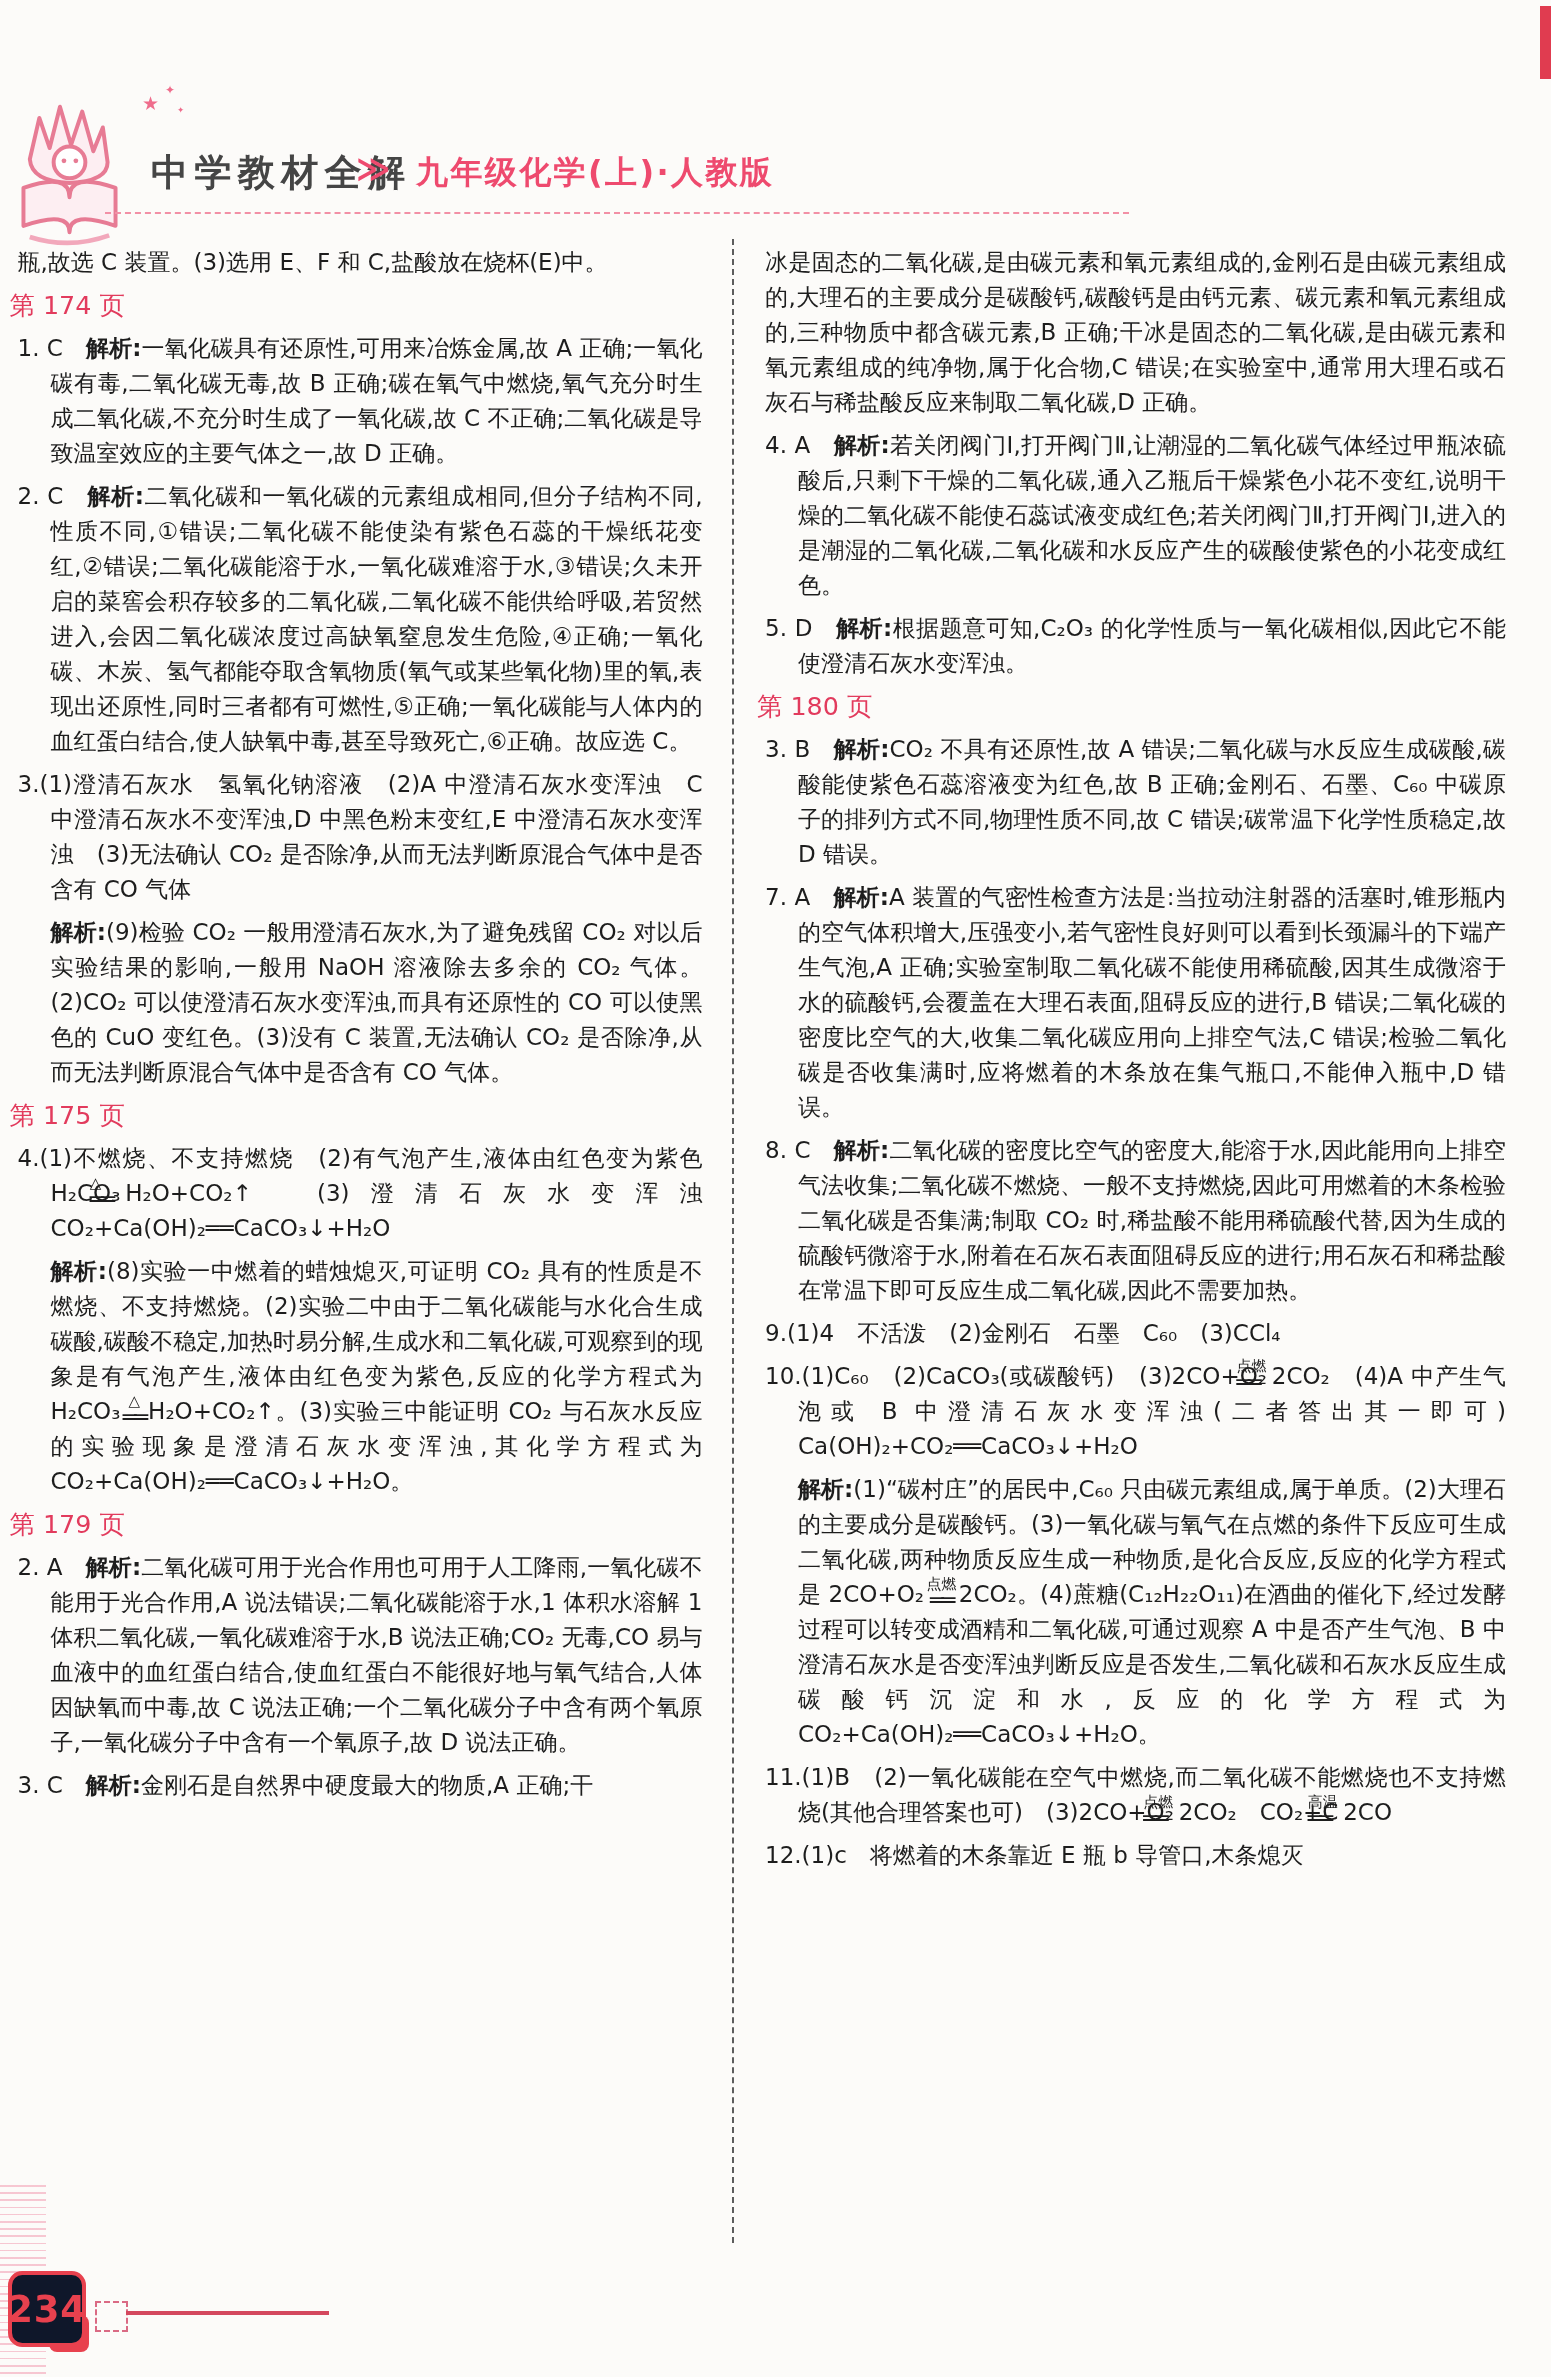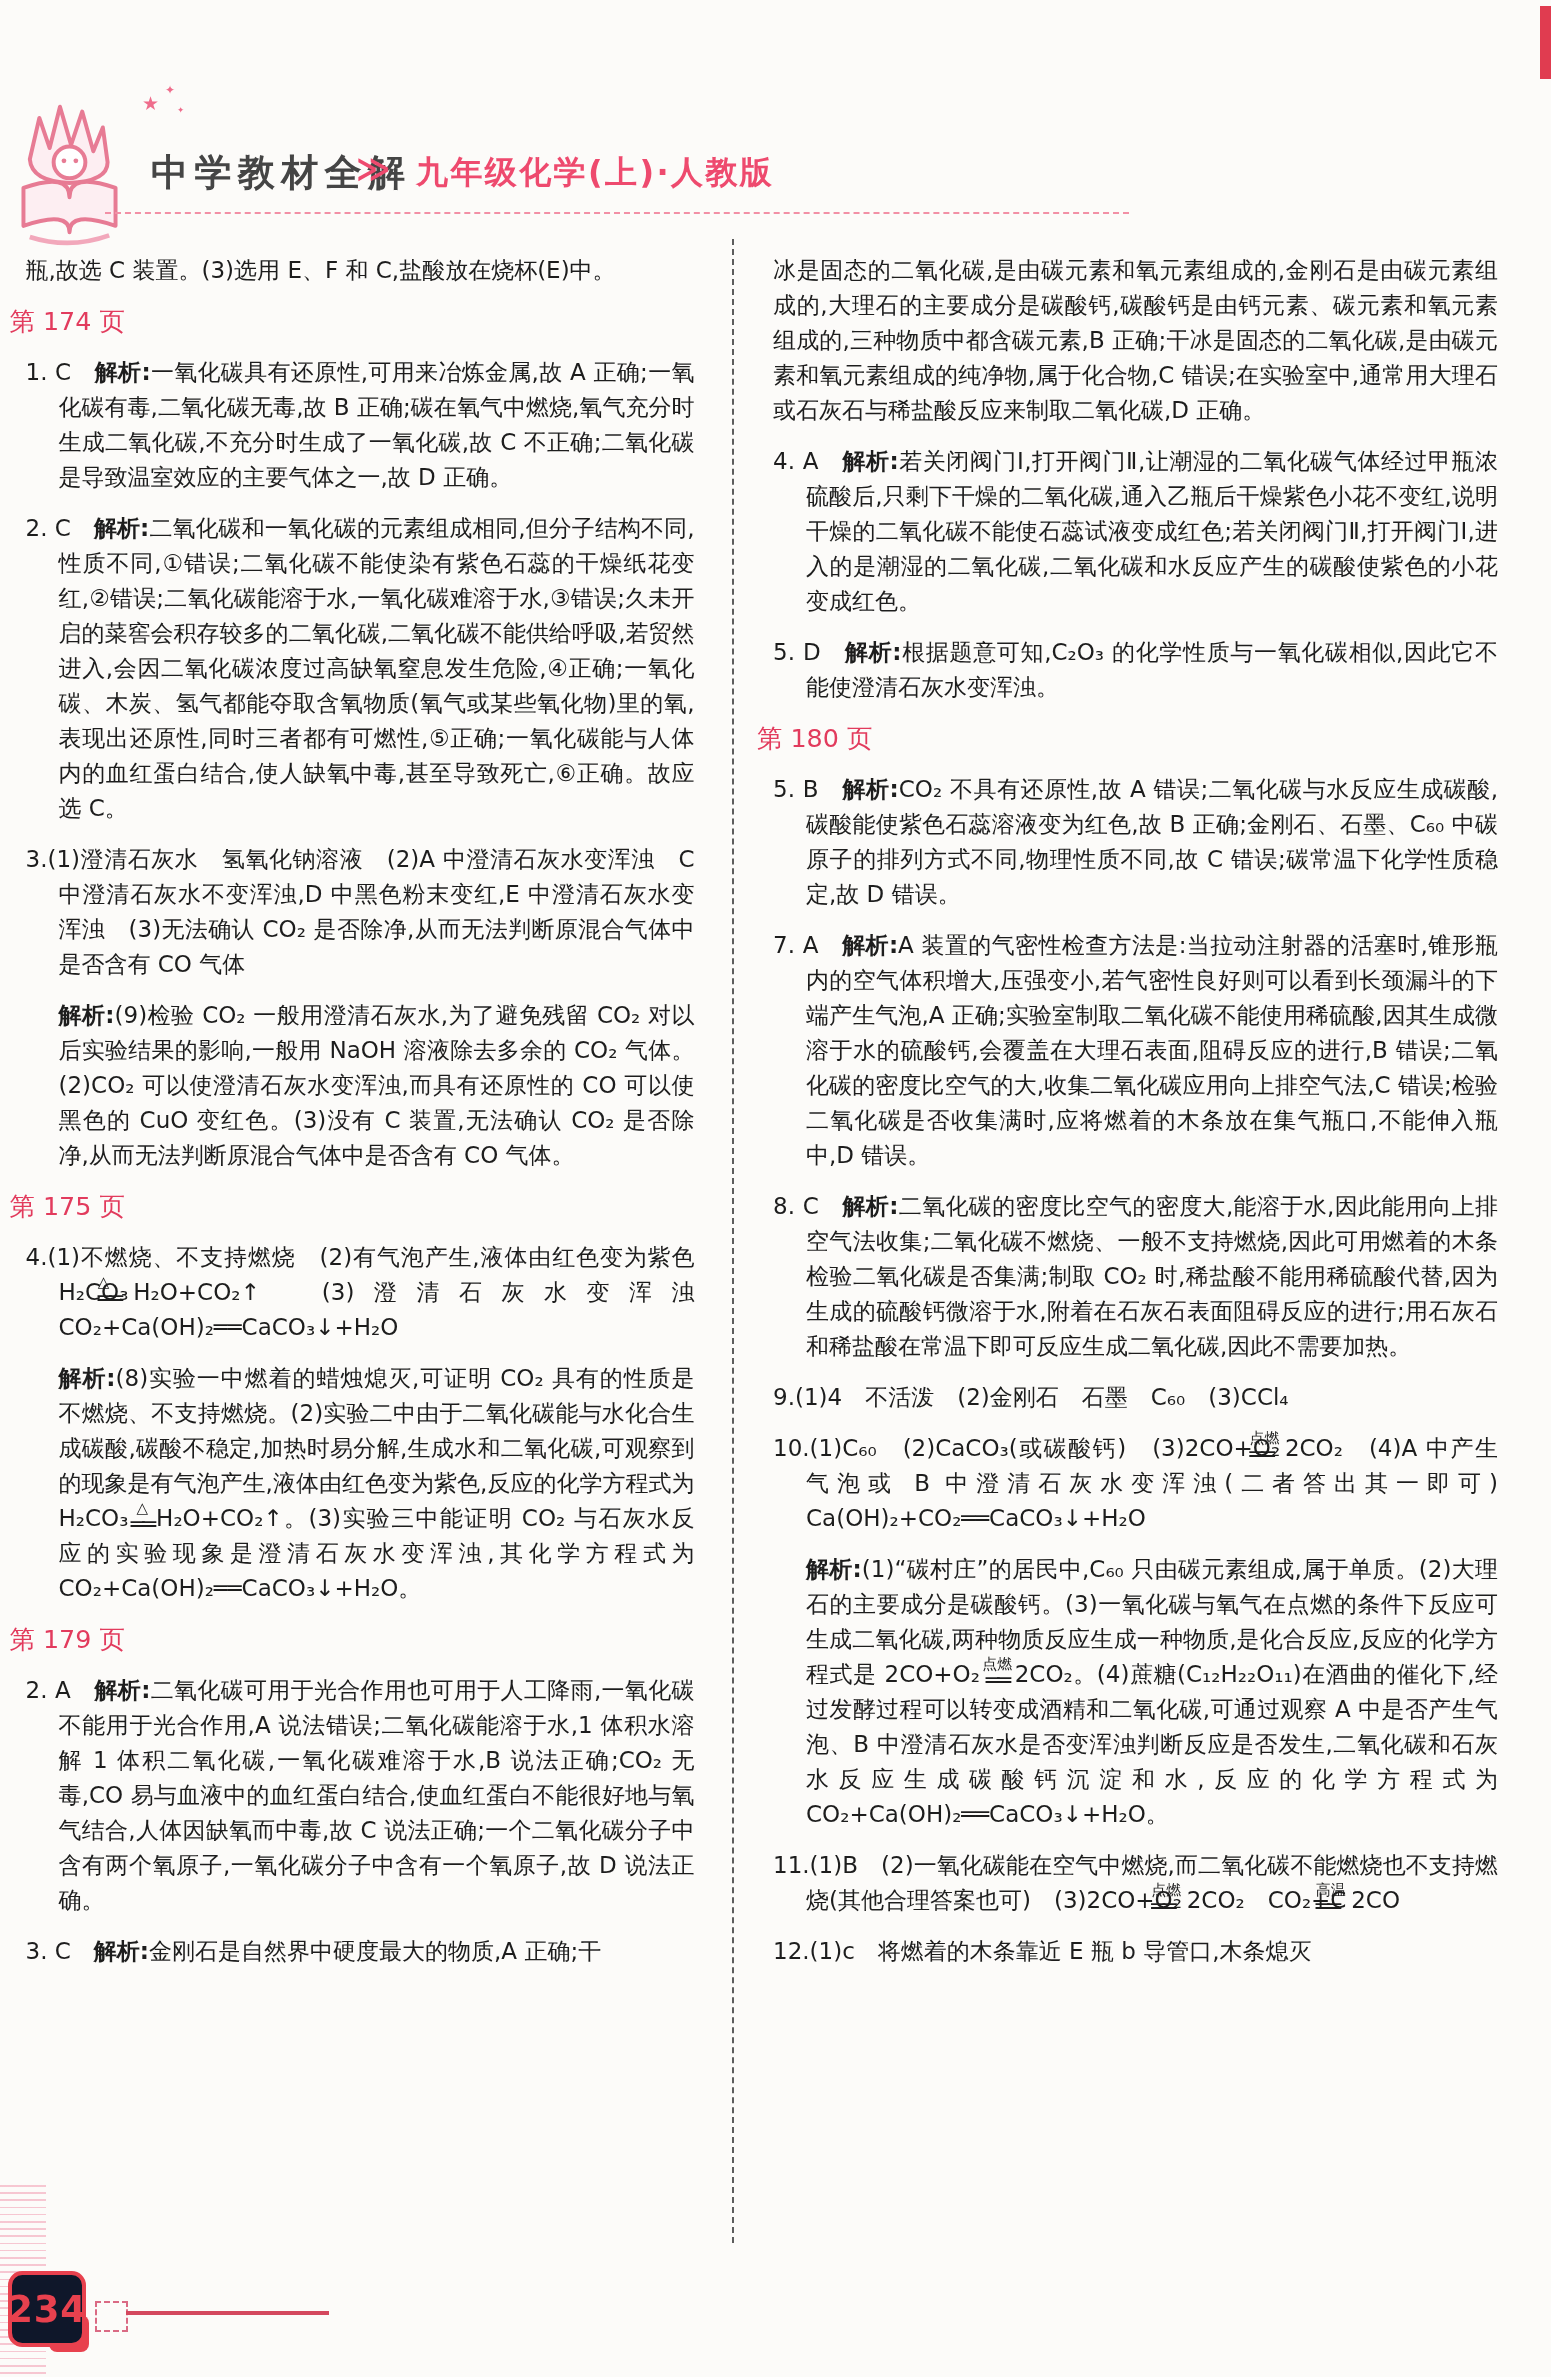--- a/index.html
+++ b/index.html
@@ -16,21 +16,21 @@
   .star{position:absolute;color:#ef6d8c;}
   .star.s1{left:142px;top:92px;font-size:19px;}
   .star.s2{left:165px;top:83px;font-size:12px;}
   .star.s3{left:177px;top:105px;font-size:8.7px;}
   .logo{position:absolute;left:6.4px;top:86px;}
   
   .col{position:absolute;top:237px;font-size:23px;line-height:35px;text-align:justify;}
   #left-col{left:9.5px;width:701px;}
   #right-col{left:757px;width:757px;}
   .divider{position:absolute;left:732px;top:239px;height:2004px;border-left:2.4px dashed #5d5d5d;}
-  .blk{margin:16px;}
+  .blk{margin:8px;}
   .blk.item{padding-left:33px;text-indent:-33px;}
   .blk.para{padding-left:33px;}
   .blk.marker{color:var(--red);font-weight:normal;font-size:25.4px;margin:8px 0 3.2px;text-align:left;}
   .blk.heading{color:var(--red);font-weight:bold;font-size:27px;text-align:center;margin:6.4px 0 1.6px;}
   .bold{font-weight:bold;}
   .eq{display:inline-flex;flex-direction:column;align-items:center;vertical-align:middle;
       line-height:1;margin:0 2.4px;transform:translateY(-4px);}
   .eq-top{font-size:15px;line-height:16px;}
   .eq-bot{font-size:23px;line-height:16px;letter-spacing:-2.4px;}
   
@@ -88,21 +88,21 @@
       <div class="blk marker"><span>第 179 页</span></div>
       <div class="blk item"><span>2. A　</span><span class="bold">解析:</span><span>二氧化碳可用于光合作用也可用于人工降雨,一氧化碳不能用于光合作用,A 说法错误;二氧化碳能溶于水,1 体积水溶解 1 体积二氧化碳,一氧化碳难溶于水,B 说法正确;CO₂ 无毒,CO 易与血液中的血红蛋白结合,使血红蛋白不能很好地与氧气结合,人体因缺氧而中毒,故 C 说法正确;一个二氧化碳分子中含有两个氧原子,一氧化碳分子中含有一个氧原子,故 D 说法正确。</span></div>
       <div class="blk item"><span>3. C　</span><span class="bold">解析:</span><span>金刚石是自然界中硬度最大的物质,A 正确;干</span></div>
     </div>
   <div class="divider"></div>
   <div class="col" id="right-col">
       <div class="blk cont"><span>冰是固态的二氧化碳,是由碳元素和氧元素组成的,金刚石是由碳元素组成的,大理石的主要成分是碳酸钙,碳酸钙是由钙元素、碳元素和氧元素组成的,三种物质中都含碳元素,B 正确;干冰是固态的二氧化碳,是由碳元素和氧元素组成的纯净物,属于化合物,C 错误;在实验室中,通常用大理石或石灰石与稀盐酸反应来制取二氧化碳,D 正确。</span></div>
       <div class="blk item"><span>4. A　</span><span class="bold">解析:</span><span>若关闭阀门Ⅰ,打开阀门Ⅱ,让潮湿的二氧化碳气体经过甲瓶浓硫酸后,只剩下干燥的二氧化碳,通入乙瓶后干燥紫色小花不变红,说明干燥的二氧化碳不能使石蕊试液变成红色;若关闭阀门Ⅱ,打开阀门Ⅰ,进入的是潮湿的二氧化碳,二氧化碳和水反应产生的碳酸使紫色的小花变成红色。</span></div>
       <div class="blk item"><span>5. D　</span><span class="bold">解析:</span><span>根据题意可知,C₂O₃ 的化学性质与一氧化碳相似,因此它不能使澄清石灰水变浑浊。</span></div>
       <div class="blk marker"><span>第 180 页</span></div>
-      <div class="blk item"><span>5. B　</span><span class="bold">解析:</span><span>CO₂ 不具有还原性,故 A 错误;二氧化碳与水反应生成碳酸,碳酸能使紫色石蕊溶液变为红色,故 B 正确;金刚石、石墨、C₆₀ 中碳原子的排列方式不同,物理性质不同,故 C 错误;碳常温下化学性质稳定,故 D 错误。</span></div>
+      <div class="blk item"><span>3. B　</span><span class="bold">解析:</span><span>CO₂ 不具有还原性,故 A 错误;二氧化碳与水反应生成碳酸,碳酸能使紫色石蕊溶液变为红色,故 B 正确;金刚石、石墨、C₆₀ 中碳原子的排列方式不同,物理性质不同,故 C 错误;碳常温下化学性质稳定,故 D 错误。</span></div>
       <div class="blk item"><span>7. A　</span><span class="bold">解析:</span><span>A 装置的气密性检查方法是:当拉动注射器的活塞时,锥形瓶内的空气体积增大,压强变小,若气密性良好则可以看到长颈漏斗的下端产生气泡,A 正确;实验室制取二氧化碳不能使用稀硫酸,因其生成微溶于水的硫酸钙,会覆盖在大理石表面,阻碍反应的进行,B 错误;二氧化碳的密度比空气的大,收集二氧化碳应用向上排空气法,C 错误;检验二氧化碳是否收集满时,应将燃着的木条放在集气瓶口,不能伸入瓶中,D 错误。</span></div>
       <div class="blk item"><span>8. C　</span><span class="bold">解析:</span><span>二氧化碳的密度比空气的密度大,能溶于水,因此能用向上排空气法收集;二氧化碳不燃烧、一般不支持燃烧,因此可用燃着的木条检验二氧化碳是否集满;制取 CO₂ 时,稀盐酸不能用稀硫酸代替,因为生成的硫酸钙微溶于水,附着在石灰石表面阻碍反应的进行;用石灰石和稀盐酸在常温下即可反应生成二氧化碳,因此不需要加热。</span></div>
       <div class="blk item"><span>9.(1)4　不活泼　(2)金刚石　石墨　C₆₀　(3)CCl₄</span></div>
       <div class="blk item"><span>10.(1)C₆₀　(2)CaCO₃(或碳酸钙)　(3)2CO+O₂</span><span class="eq">
           <span class="eq-top">点燃</span>
           <span class="eq-bot">══</span>
         </span><span>2CO₂　(4)A 中产生气泡或 B 中澄清石灰水变浑浊(二者答出其一即可)　Ca(OH)₂+CO₂══CaCO₃↓+H₂O</span></div>
       <div class="blk para"><span class="bold">解析:</span><span>(1)“碳村庄”的居民中,C₆₀ 只由碳元素组成,属于单质。(2)大理石的主要成分是碳酸钙。(3)一氧化碳与氧气在点燃的条件下反应可生成二氧化碳,两种物质反应生成一种物质,是化合反应,反应的化学方程式是 2CO+O₂</span><span class="eq">
           <span class="eq-top">点燃</span>
           <span class="eq-bot">══</span>

